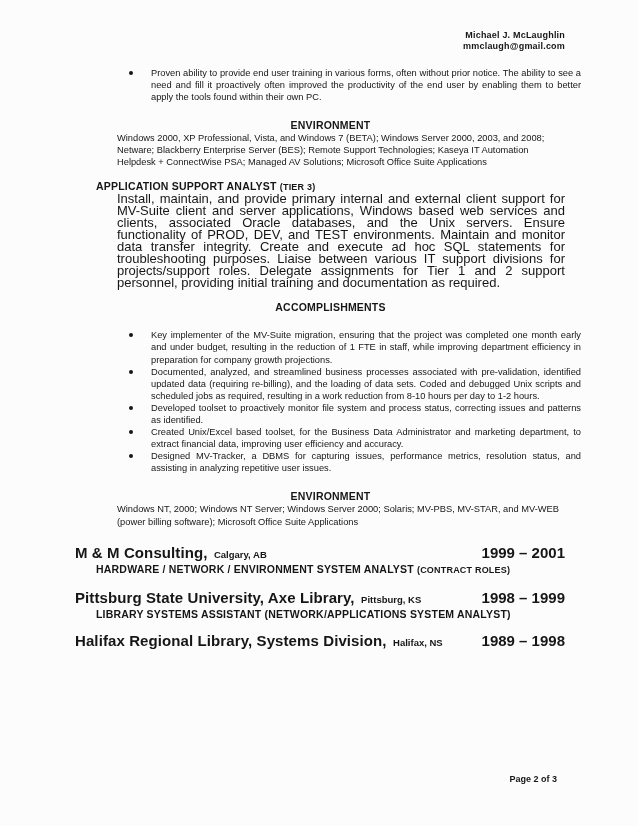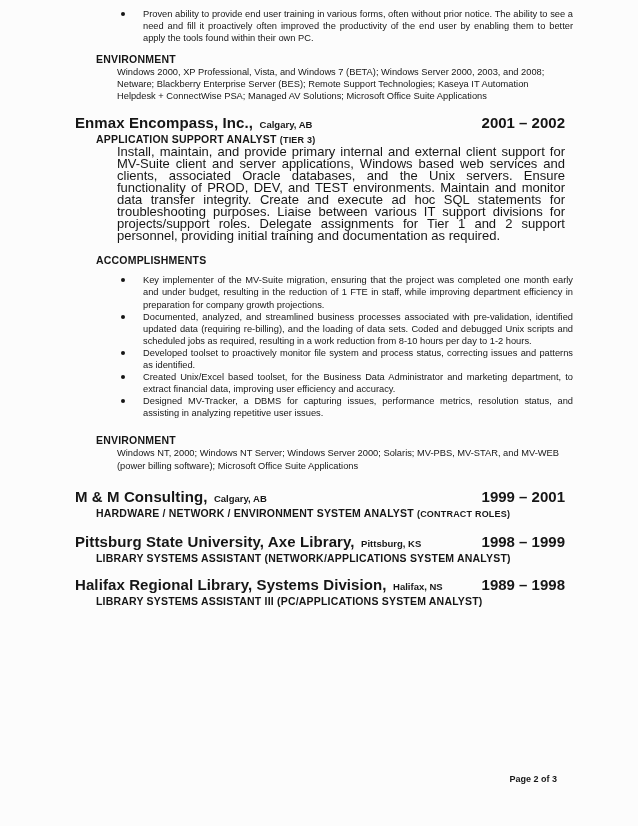--- a/index.html
+++ b/index.html
@@ -28,38 +28,39 @@
     font-size: 9px;
     line-height: 10.5px;
     letter-spacing: 0.2px;
   }
   
   .sec-h {
     margin: 0 0 0 21px;
     font-size: 10.5px;
     font-weight: bold;
     letter-spacing: 0.2px;
+    text-align: center;
   }
   .body-text {
     margin: 1px 0 0 42px;
     width: 448px;
     font-size: 13px;
     line-height: 12.1px;
     text-align: justify;
   }
   .env-text {
     margin: 1px 0 0 42px;
     width: 448px;
     font-size: 9.3px;
     line-height: 12.1px;
   }
   
   ul.bullets {
     list-style: none;
-    margin: 8px;
+    margin: 16px;
     padding: 0;
   }
   ul.bullets li {
     position: relative;
     margin: 0 0 0 60px;
     width: 430px;
     font-size: 9.3px;
     line-height: 12.1px;
     text-align: justify;
   }
@@ -119,39 +120,36 @@
     font-size: 9px;
     font-weight: bold;
   }
 </style>
 </head>
 <body>
 
 <div class="page">
   <div class="content">
 
+    <div class="hdr">
+      <div>Michael J. McLaughlin</div>
+      <div>mmclaugh@gmail.com</div>
+    </div>
 
     <ul class="bullets intro">
       <li>
         <span class="dot"></span>
         <span>Proven ability to provide end user training in various forms, often without prior notice. The ability to see a need and fill it proactively often improved the productivity of the end user by enabling them to better apply the tools found within their own PC.</span>
       </li>
     </ul>
 
     <h3 class="sec-h mt-sec">ENVIRONMENT</h3>
     <p class="env-text">Windows 2000, XP Professional, Vista, and Windows 7 (BETA); Windows Server 2000, 2003, and 2008; Netware; Blackberry Enterprise Server (BES); Remote Support Technologies; Kaseya IT Automation Helpdesk + ConnectWise PSA; Managed AV Solutions; Microsoft Office Suite Applications</p>
 
     <section class="mt-job1">
-      <div class="job-head">
-        <div>
-          <span class="job-company">Enmax Encompass, Inc.,</span>
-          <span class="job-loc">Calgary, AB</span>
-        </div>
-        <span class="job-dates">2001 – 2002</span>
-      </div>
       <div class="job-title">
         <span>APPLICATION SUPPORT ANALYST</span>
         <span class="title-note">(TIER 3)</span>
       </div>
       <p class="body-text">Install, maintain, and provide primary internal and external client support for MV-Suite client and server applications, Windows based web services and clients, associated Oracle databases, and the Unix servers. Ensure functionality of PROD, DEV, and TEST environments. Maintain and monitor data transfer integrity. Create and execute ad hoc SQL statements for troubleshooting purposes. Liaise between various IT support divisions for projects/support roles. Delegate assignments for Tier 1 and 2 support personnel, providing initial training and documentation as required.</p>
 
       <h3 class="sec-h mt-acc">ACCOMPLISHMENTS</h3>
       <ul class="bullets">
         <li>
           <span class="dot"></span>
@@ -207,21 +205,18 @@
     </section>
 
     <section class="mt-job4">
       <div class="job-head">
         <div>
           <span class="job-company">Halifax Regional Library, Systems Division,</span>
           <span class="job-loc">Halifax, NS</span>
         </div>
         <span class="job-dates">1989 – 1998</span>
       </div>
-      <div class="job-title">
-        <span>LIBRARY SYSTEMS ASSISTANT III (PC/APPLICATIONS SYSTEM ANALYST)</span>
-      </div>
     </section>
 
   </div>
 
   <div class="footer">Page 2 of 3</div>
 </div>
 
 </body></html>

